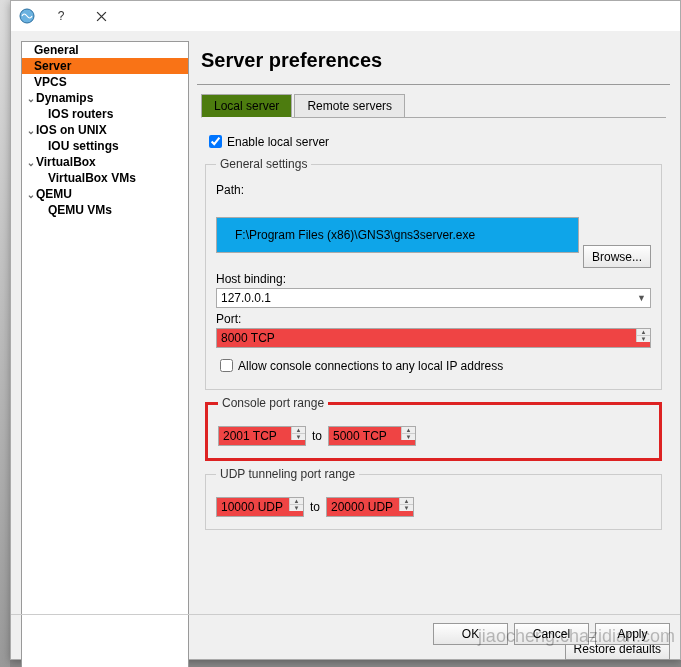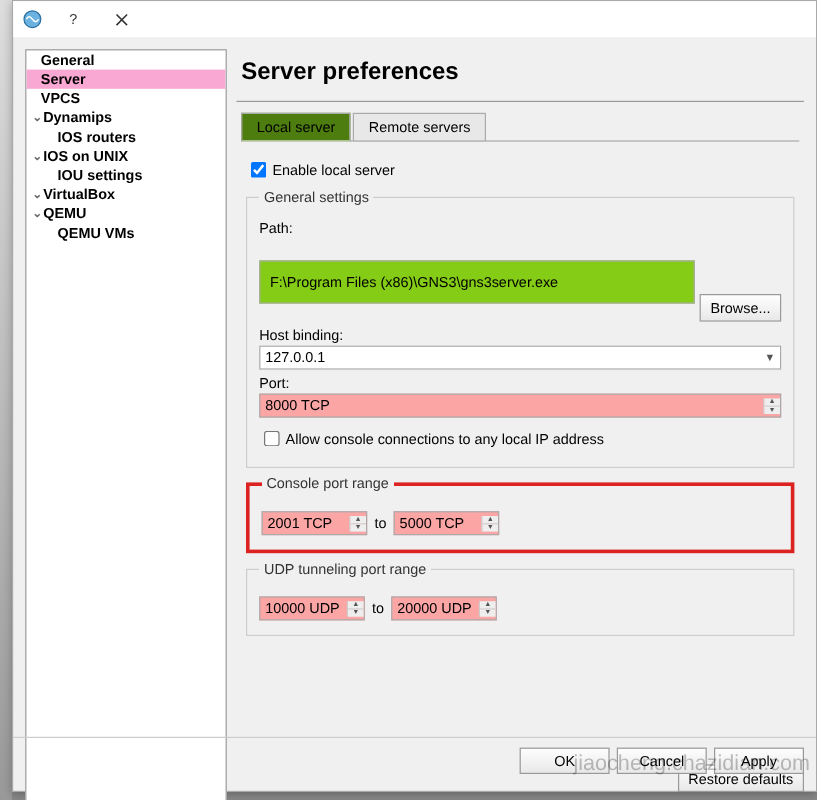--- a/index.html
+++ b/index.html
@@ -6,43 +6,43 @@
 body { margin: 0; background: #888; width: 681px; height: 667px; position: relative; }
 .window { position: absolute; left: 10px; top: 0; width: 671px; height: 660px; background: #f0f0f0; border: 1px solid #aaa; box-shadow: 0 2px 8px rgba(0,0,0,0.3); }
 .titlebar { height: 30px; background: #fff; display: flex; align-items: center; padding: 0 8px; }
 .titlebar .icon { width: 16px; height: 16px; margin-right: 6px; }
 .titlebar .title { flex: 1; color: #333; }
 .titlebar .btn { width: 40px; height: 30px; display: flex; align-items: center; justify-content: center; color: #333; cursor: default; }
 .content { position: absolute; top: 30px; left: 0; right: 0; bottom: 0; }
 .sidebar { position: absolute; left: 10px; top: 10px; width: 168px; height: 654px; border: 1px solid #999; background: #fff; overflow: hidden; }
 .tree-item { padding: 1px 4px; font-size: 13px; cursor: default; white-space: nowrap; }
 .tree-item.bold { font-weight: bold; }
-.tree-item.selected { background: #f9a8d4; }
+.tree-item.selected { background: #f97316; }
 .tree-row { display: flex; align-items: center; }
 .tree-arrow { width: 10px; display: inline-block; text-align: center; font-size: 10px; color: #666; }
 .tree-indent { display: inline-block; }
 .main { position: absolute; left: 186px; top: 10px; right: 10px; height: 580px; }
 .page-title { font-size: 20px; font-weight: bold; border-bottom: 1px solid #999; padding: 8px 4px 12px 4px; margin-bottom: 8px; }
 .tabs { display: flex; border-bottom: 1px solid #aaa; margin: 0 4px; }
 .tab { padding: 4px 12px; border: 1px solid #aaa; background: #e8e8e8; margin-right: 2px; position: relative; top: 1px; cursor: default; }
 .tab.active { background: #4d7c0f; border-bottom: 1px solid #f0f0f0; }
 .tab-content { padding: 8px; }
 .checkbox-row { display: flex; align-items: center; margin: 6px 0; }
 .checkbox-row input { margin-right: 5px; }
 fieldset { border: 1px solid #ccc; margin: 6px 0; padding: 8px 10px; }
 fieldset.highlight { border: 3px solid #d22; }
 legend { padding: 0 4px; color: #333; }
 .field-label { display: block; margin: 4px 0 2px 0; }
-.text-input { width: 100%; border: 1px solid #aaa; padding: 2px 8px; background: #84cc16; height: 36px; }
+.text-input { width: 100%; border: 1px solid #aaa; padding: 2px 18px; background: #0ea5e9; height: 36px; }
 .row { display: flex; align-items: center; gap: 4px; margin: 4px 0; }
 .row .text-input { flex: 1; }
 .btn-small { border: 1px solid #999; background: linear-gradient(#fefefe,#e8e8e8); padding: 2px 8px; cursor: default; height: 23px; margin-top: 44px; }
 .combo { width: 100%; border: 1px solid #aaa; padding: 2px 4px; background: #fff; height: 20px; display: flex; align-items: center; justify-content: space-between; }
 .combo .arrow { font-size: 9px; color: #555; }
-.spinbox { border: 1px solid #aaa; background: #fca5a5; height: 20px; display: flex; align-items: center; }
+.spinbox { border: 1px solid #aaa; background: #ef4444; height: 20px; display: flex; align-items: flex-start; }
 .spinbox .val { padding: 2px 4px; flex: 1; }
 .spinbox .spinbtns { width: 14px; display: flex; flex-direction: column; border-left: 1px solid #ccc; }
 .spinbox .sbtn { flex: 1; display: flex; align-items: center; justify-content: center; font-size: 6px; color: #555; background: #eee; cursor: default; }
 .spinbox .sbtn:first-child { border-bottom: 1px solid #ccc; }
 .spin-row { display: flex; align-items: center; gap: 6px; margin: 8px 0 4px 0; }
 .spin-row .spinbox { width: 88px; }
 .bottom-area { position: absolute; left: 186px; right: 10px; top: 562px; text-align: right; }
 .dlg-buttons { position: absolute; left: 0; right: 0; bottom: 6px; padding: 8px 10px; text-align: right; border-top: 1px solid #ccc; display: flex; justify-content: flex-end; gap: 6px; }
 .dlg-btn { border: 1px solid #999; background: linear-gradient(#fefefe,#e8e8e8); padding: 3px 0; width: 75px; cursor: default; text-align: center; }
 .watermark { position: absolute; right: 6px; bottom: 20px; color: rgba(0,0,0,0.25); font-size: 18px; pointer-events: none; }
@@ -101,20 +101,24 @@
         <div class="tree-item tree-row bold">
           <span class="tree-indent" style="width: 22px;"></span>
           <span>IOU settings</span>
         </div>
         <div class="tree-item tree-row bold">
           <span class="tree-arrow">⌄</span>
           <span class="tree-indent" style="width: 0px;"></span>
           <span>VirtualBox</span>
         </div>
         <div class="tree-item tree-row bold">
+          <span class="tree-indent" style="width: 22px;"></span>
+          <span>VirtualBox VMs</span>
+        </div>
+        <div class="tree-item tree-row bold">
           <span class="tree-arrow">⌄</span>
           <span class="tree-indent" style="width: 0px;"></span>
           <span>QEMU</span>
         </div>
         <div class="tree-item tree-row bold">
           <span class="tree-indent" style="width: 22px;"></span>
           <span>QEMU VMs</span>
         </div>
       </div>
 

